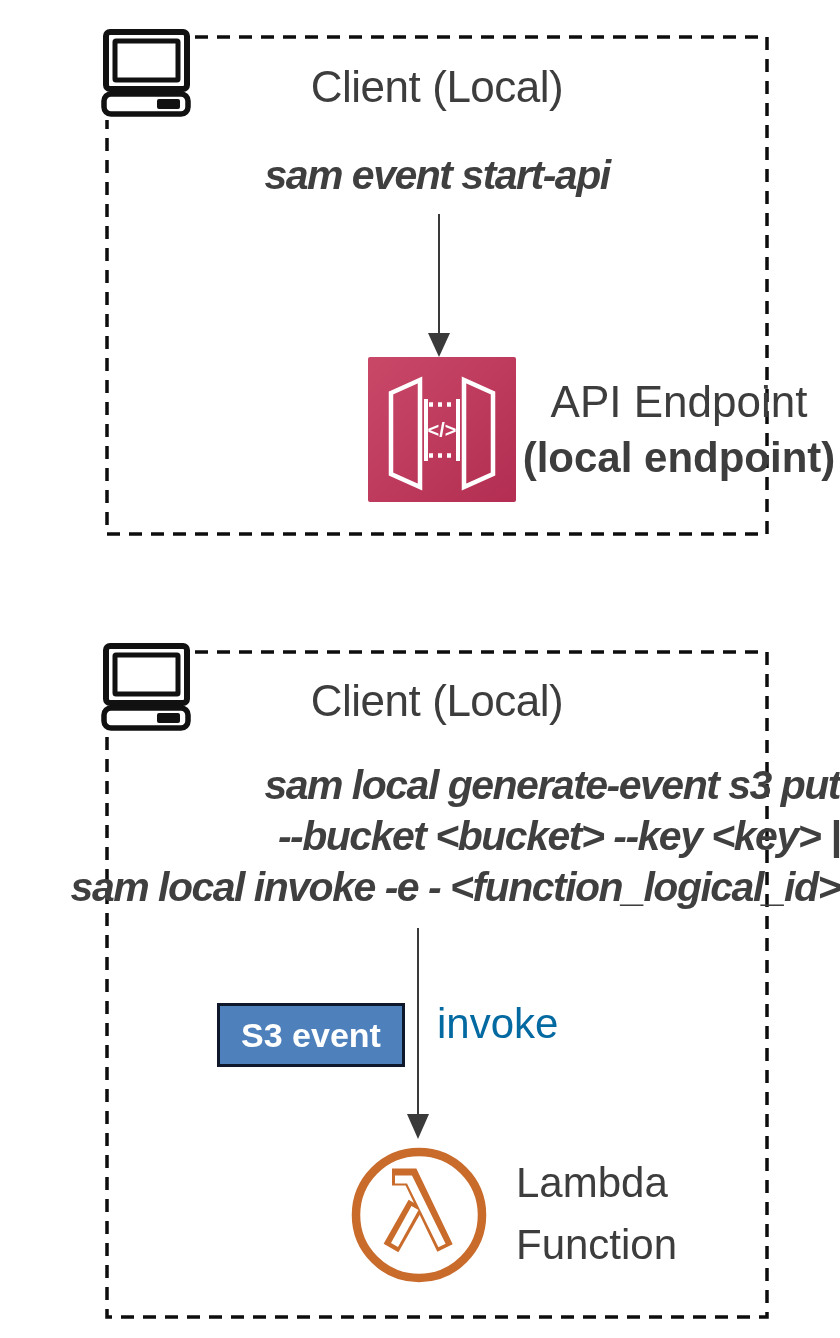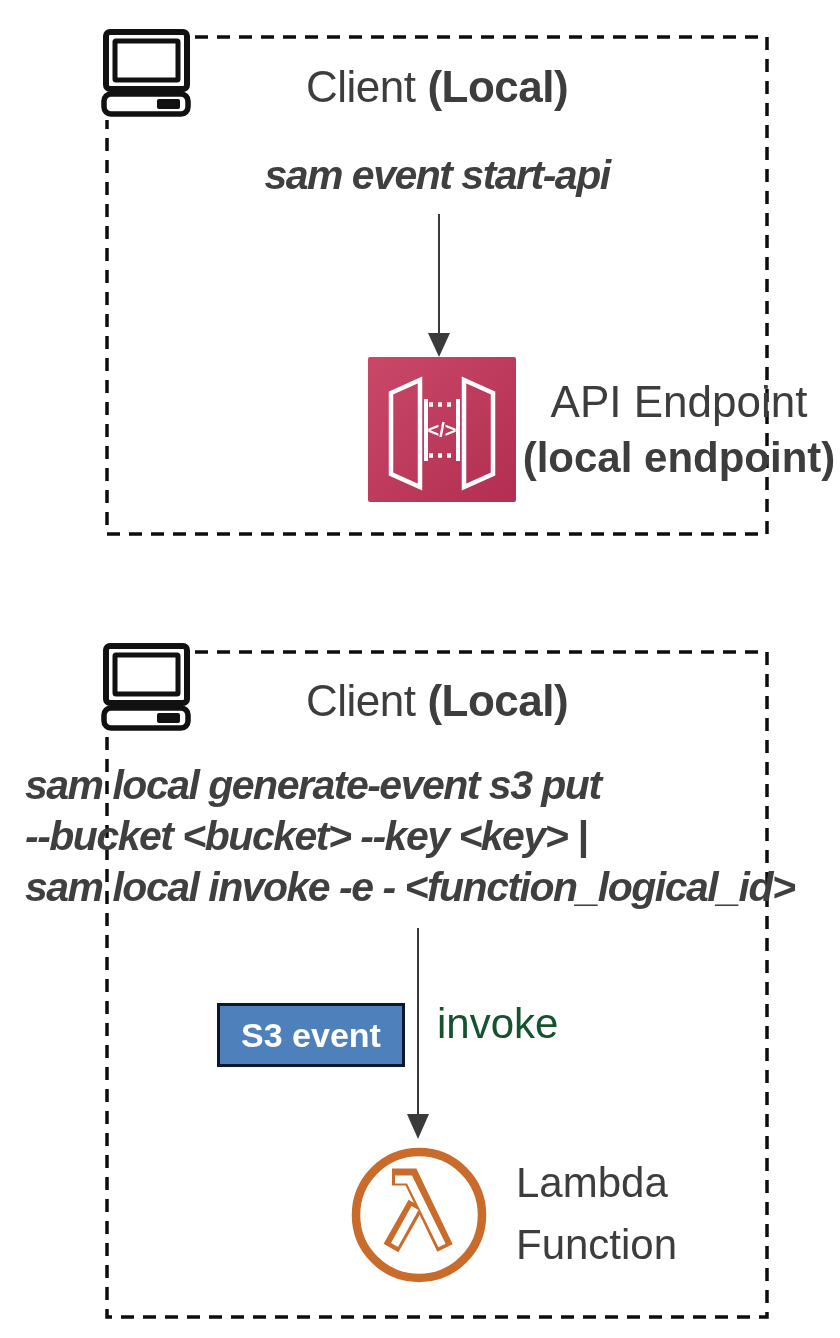--- a/index.html
+++ b/index.html
@@ -11,39 +11,39 @@
     font-family:"Liberation Sans",sans-serif;
     color:#3d3d3d;
   }
   .abs{position:absolute;}
   #bg-layer{position:absolute;left:0;top:0;width:840px;height:1338px;z-index:0;}
   .title{
     left:107px;width:660px;text-align:center;
     font-size:44px;letter-spacing:-0.5px;color:#3d3d3d;z-index:2;
     white-space:nowrap;
   }
-  .title .t-bold{font-weight:700;margin-left:12px;}
+  .title .t-bold{font-weight:400;margin-left:12px;}
   .cmd{
     font-weight:700;font-style:italic;font-size:41px;
     letter-spacing:-1.5px;color:#3f3f3f;white-space:nowrap;z-index:2;
   }
   .cmd-center{left:107px;width:660px;text-align:center;}
-  .cmd-block{left:25px;top:760px;width:815px;line-height:51px;text-align:left;}
+  .cmd-block{left:25px;top:760px;width:815px;line-height:51px;text-align:right;}
   .computer{z-index:3;background:#ffffff;width:94px;height:96px;}
   .icon-label{z-index:2;font-size:44px;line-height:56px;color:#3d3d3d;white-space:nowrap;}
   .lbl-bold{font-weight:700;font-size:42px;}
   #api-label{left:514px;top:374px;width:330px;text-align:center;}
   #lambda-label{left:516px;top:1152px;text-align:left;font-size:42px;line-height:62px;}
   #s3-badge{
     left:217px;top:1003px;width:188px;height:64px;
     background:#4e80bc;border:3px solid #0f172a;box-sizing:border-box;
     display:flex;align-items:center;justify-content:center;
     color:#ffffff;font-weight:700;font-size:34px;z-index:2;
   }
-  #invoke-label{left:437px;top:1000px;font-size:42px;color:#14532d;z-index:2;}
+  #invoke-label{left:437px;top:1000px;font-size:42px;color:#0369a1;z-index:2;}
   #api-icon{left:368px;top:357px;z-index:2;}
   #lambda-icon{left:347px;top:1142px;z-index:2;}
 </style>
 </head>
 <body>
 
 <div id="stage">
 
   <svg id="bg-layer" viewBox="0 0 840 1338" xmlns="http://www.w3.org/2000/svg">
     <rect x="107" y="37" width="660" height="497" fill="none" stroke="#0d0d0d" stroke-width="3.5" stroke-dasharray="13 9"></rect>

